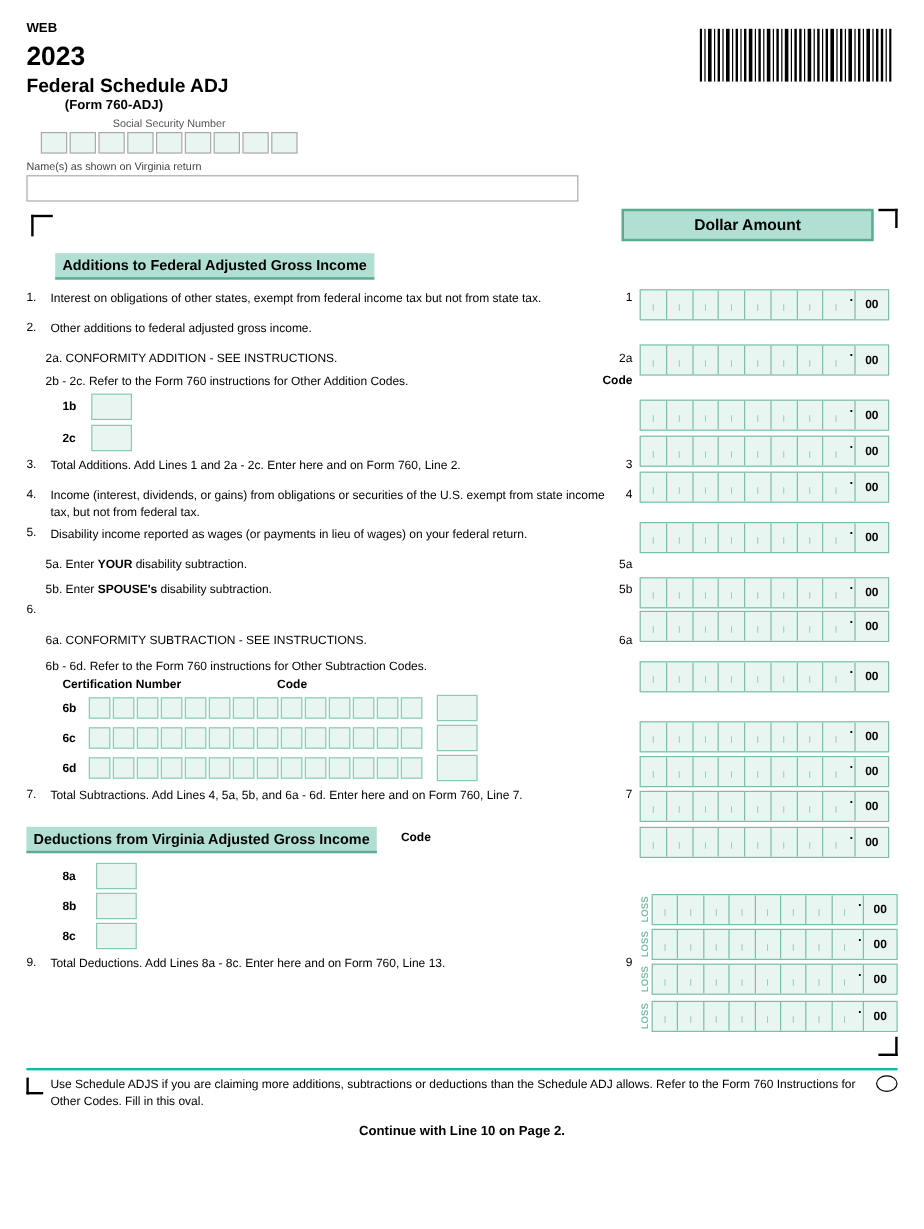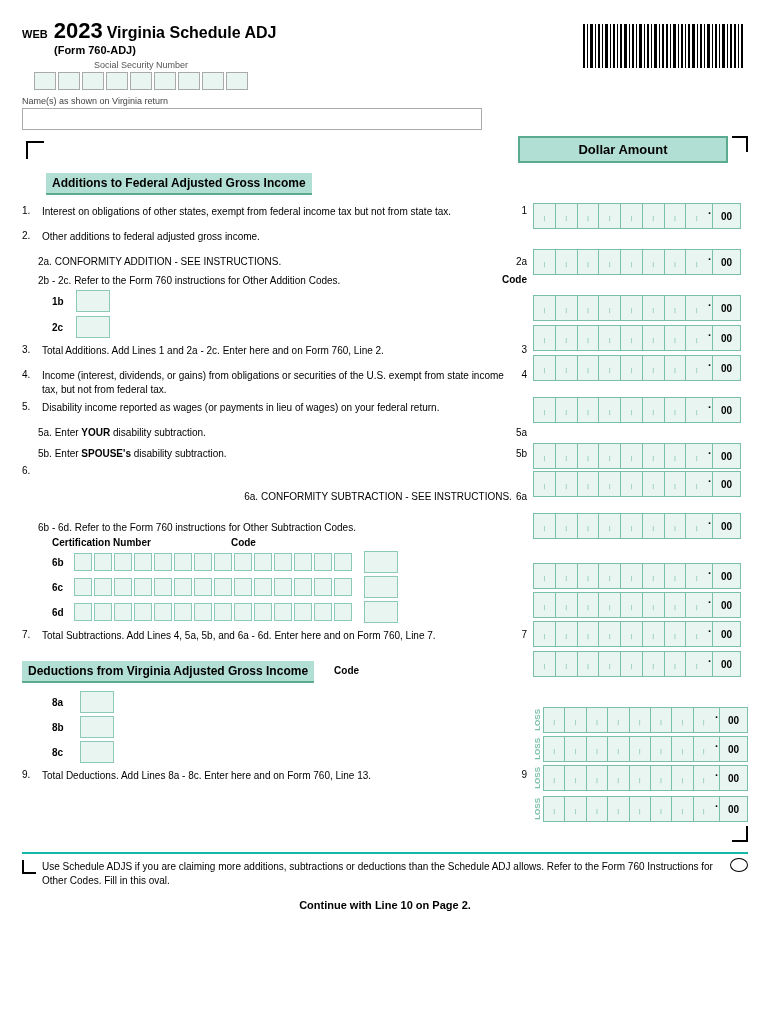--- a/index.html
+++ b/index.html
@@ -5,21 +5,21 @@
     * { box-sizing: border-box; margin: 0; padding: 0; }
     body {
       font-family: Arial, sans-serif;
       font-size: 11px;
       background: #fff;
       width: 770px;
       min-height: 1024px;
       padding: 18px 22px 18px 22px;
       color: #000;
     }
-    .form-title { display: flex; align-items: baseline; gap: 4px; }
+    .form-title { display: flex; align-items: baseline; gap: 4px; flex-direction: column; }
     .web-label { font-size: 11px; font-weight: bold; margin-right: 2px; }
     .year { font-size: 22px; font-weight: bold; }
     .title-text { font-size: 16px; font-weight: bold; }
     .subtitle { font-size: 11px; font-weight: bold; margin-left: 32px; }
     .ssn-bar {
       display: flex;
       flex-direction: column;
       align-items: center;
       margin: 0 12px;
     }
@@ -216,21 +216,21 @@
     .form-right { width: 215px; }
   </style>
 </head>
 <body>
 
 <div class="top-area">
   <div class="top-left">
     <div class="form-title">
       <span class="web-label">WEB</span>
       <span class="year">2023</span>
-      <span class="title-text">Virginia Schedule ADJ</span>
+      <span class="title-text">Federal Schedule ADJ</span>
     </div>
     <div class="subtitle">(Form 760-ADJ)</div>
 
     <div style="display:flex; align-items:center; margin-top:4px; gap:8px;">
       <div class="ssn-bar">
         <div class="ssn-label">Social Security Number</div>
         <div class="ssn-boxes">
           <div class="ssn-box"></div>
           <div class="ssn-box"></div>
           <div class="ssn-box"></div>
@@ -370,21 +370,21 @@
 
     <div style="margin-left:16px; display:flex; align-items:center; margin-bottom:3px;">
       <span class="line-text" style="flex:1;">5b. Enter <b>SPOUSE's</b> disability subtraction.</span>
       <span class="line-ref">5b</span>
     </div>
 
     <div class="line-row">
       <span class="line-num">6.</span>
     </div>
 
-    <div style="margin-left:16px; display:flex; align-items:center; margin-bottom:17px;text-align:right;">
+    <div style="margin-left:16px; display:flex; align-items:center; margin-bottom:7px;">
       <span class="line-text" style="flex:1;">6a. CONFORMITY SUBTRACTION - SEE INSTRUCTIONS.</span>
       <span class="line-ref">6a</span>
     </div>
 
     <div style="margin-left:16px; margin-bottom:3px;">
       <span class="line-text">6b - 6d. Refer to the Form 760 instructions for Other Subtraction Codes.</span>
     </div>
 
     <div style="margin-left:30px; display:flex; align-items:center; margin-bottom:3px; gap:80px;">
       <span style="font-weight:bold; font-size:10px;">Certification Number</span>

